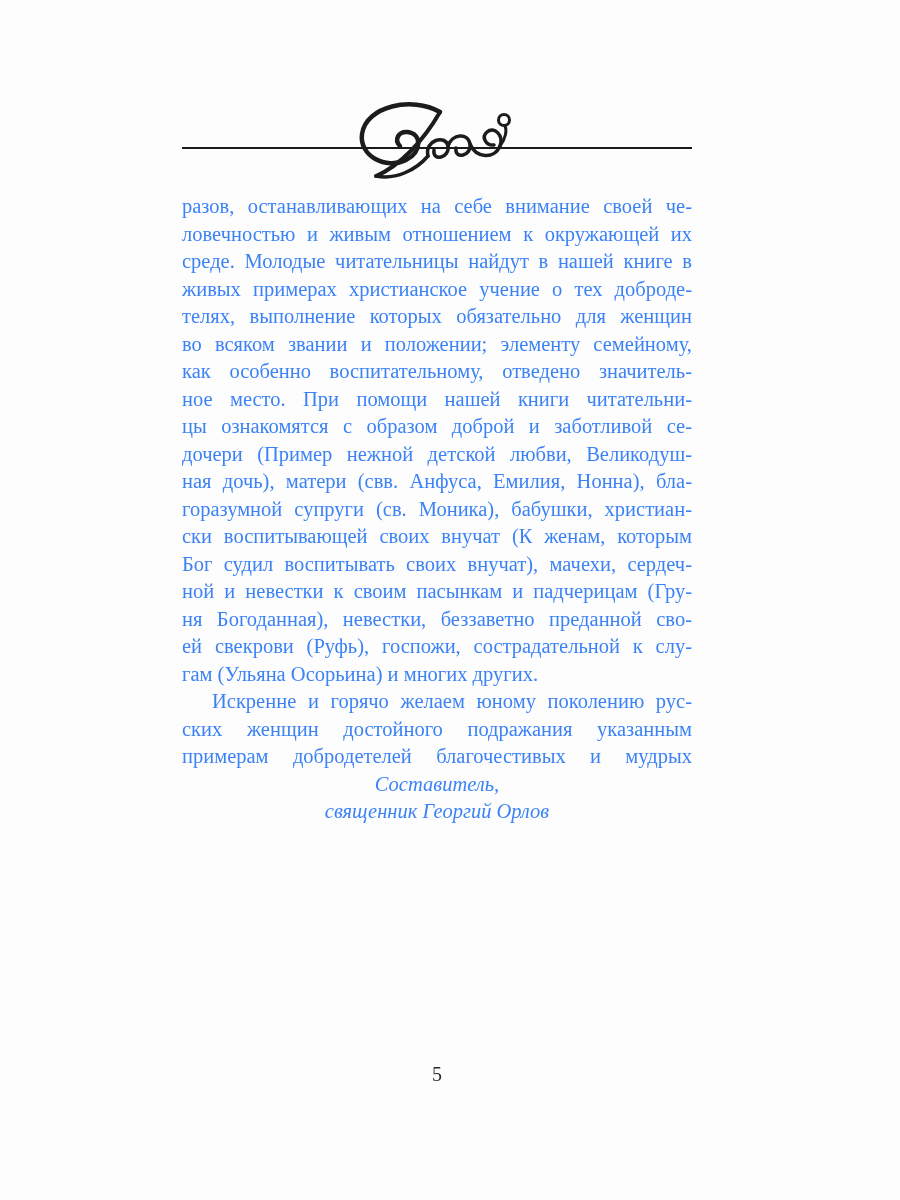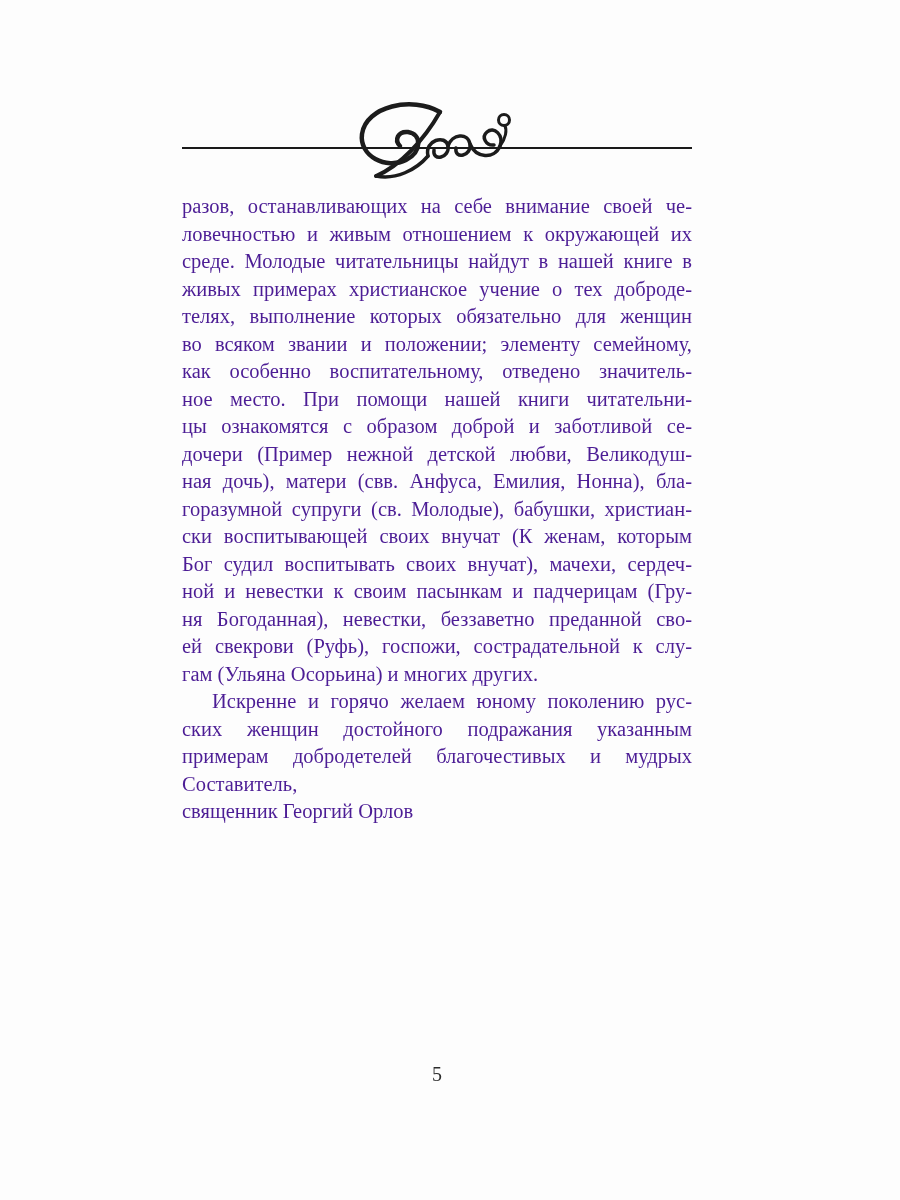--- a/index.html
+++ b/index.html
@@ -37,36 +37,37 @@
     stroke-linecap: round;
     stroke-linejoin: round;
   }
   .text-block {
     position: absolute;
     left: 182px;
     top: 193px;
     width: 510px;
     font-size: 20.5px;
     line-height: 27.5px;
-    color: #4c1d95;
+    color: #3b82f6;
   }
   .line {
     text-align: justify;
     text-align-last: justify;
     height: 27.5px;
     overflow: visible;
   }
   .line.lastline {
     text-align-last: left;
   }
   .line.indent {
     text-indent: 30px;
   }
   .attribution {
-    text-align: left;
+    text-align: center;
+    font-style: italic;
   }
   .attr-line {
     height: 27.5px;
   }
   .page-number {
     position: absolute;
     left: 182px;
     top: 1063px;
     width: 510px;
     text-align: center;
@@ -98,21 +99,21 @@
         <div class="line">ловечностью и живым отношением к окружающей их</div>
         <div class="line">среде. Молодые читательницы найдут в нашей книге в</div>
         <div class="line">живых примерах христианское учение о тех доброде-</div>
         <div class="line">телях, выполнение которых обязательно для женщин</div>
         <div class="line">во всяком звании и положении; элементу семейному,</div>
         <div class="line">как особенно воспитательному, отведено значитель-</div>
         <div class="line">ное место. При помощи нашей книги читательни-</div>
         <div class="line">цы ознакомятся с образом доброй и заботливой се-</div>
         <div class="line">дочери (Пример нежной детской любви, Великодуш-</div>
         <div class="line">ная дочь), матери (свв. Анфуса, Емилия, Нонна), бла-</div>
-        <div class="line">горазумной супруги (св. Молодые), бабушки, христиан-</div>
+        <div class="line">горазумной супруги (св. Моника), бабушки, христиан-</div>
         <div class="line">ски воспитывающей своих внучат (К женам, которым</div>
         <div class="line">Бог судил воспитывать своих внучат), мачехи, сердеч-</div>
         <div class="line">ной и невестки к своим пасынкам и падчерицам (Гру-</div>
         <div class="line">ня Богоданная), невестки, беззаветно преданной сво-</div>
         <div class="line">ей свекрови (Руфь), госпожи, сострадательной к слу-</div>
         <div class="line lastline">гам (Ульяна Осорьина) и многих других.</div>
         <div class="line indent">Искренне и горячо желаем юному поколению рус-</div>
         <div class="line">ских женщин достойного подражания указанным</div>
         <div class="line">примерам добродетелей благочестивых и мудрых</div>
       </div>

